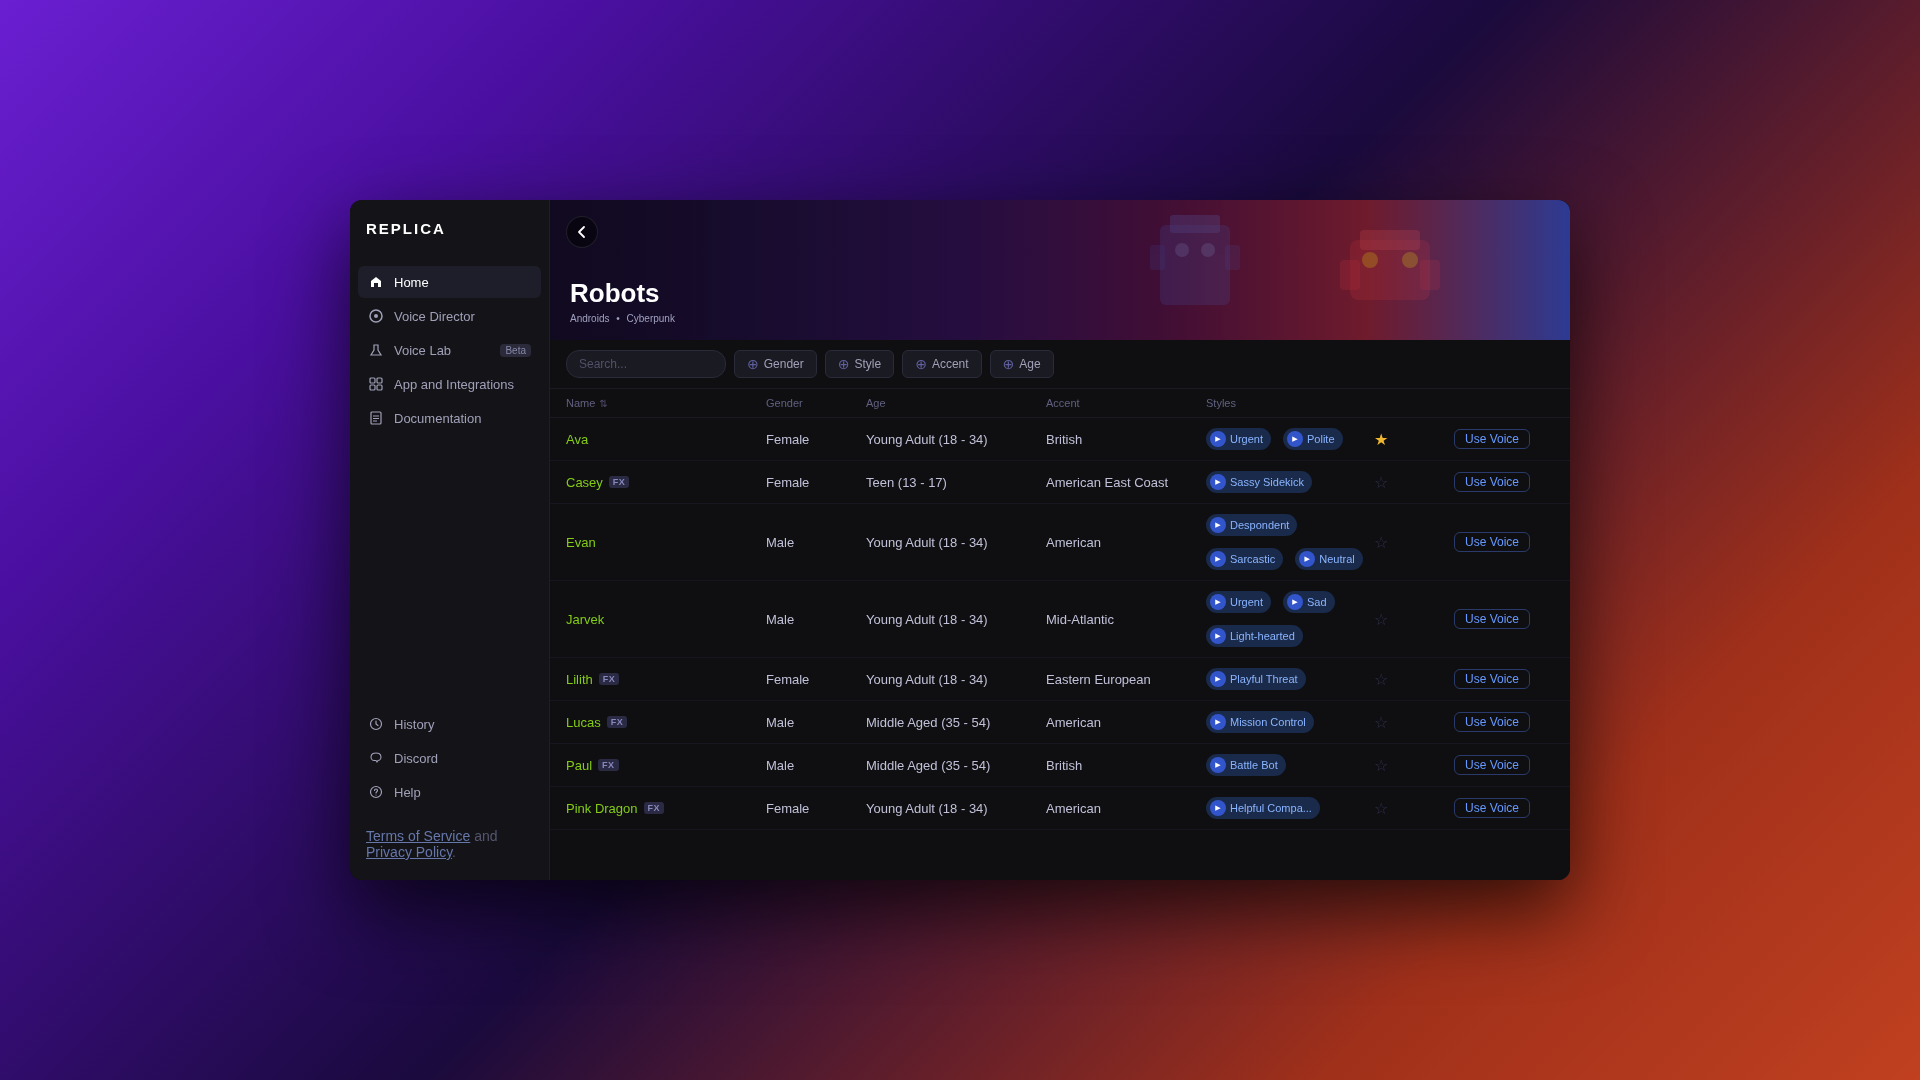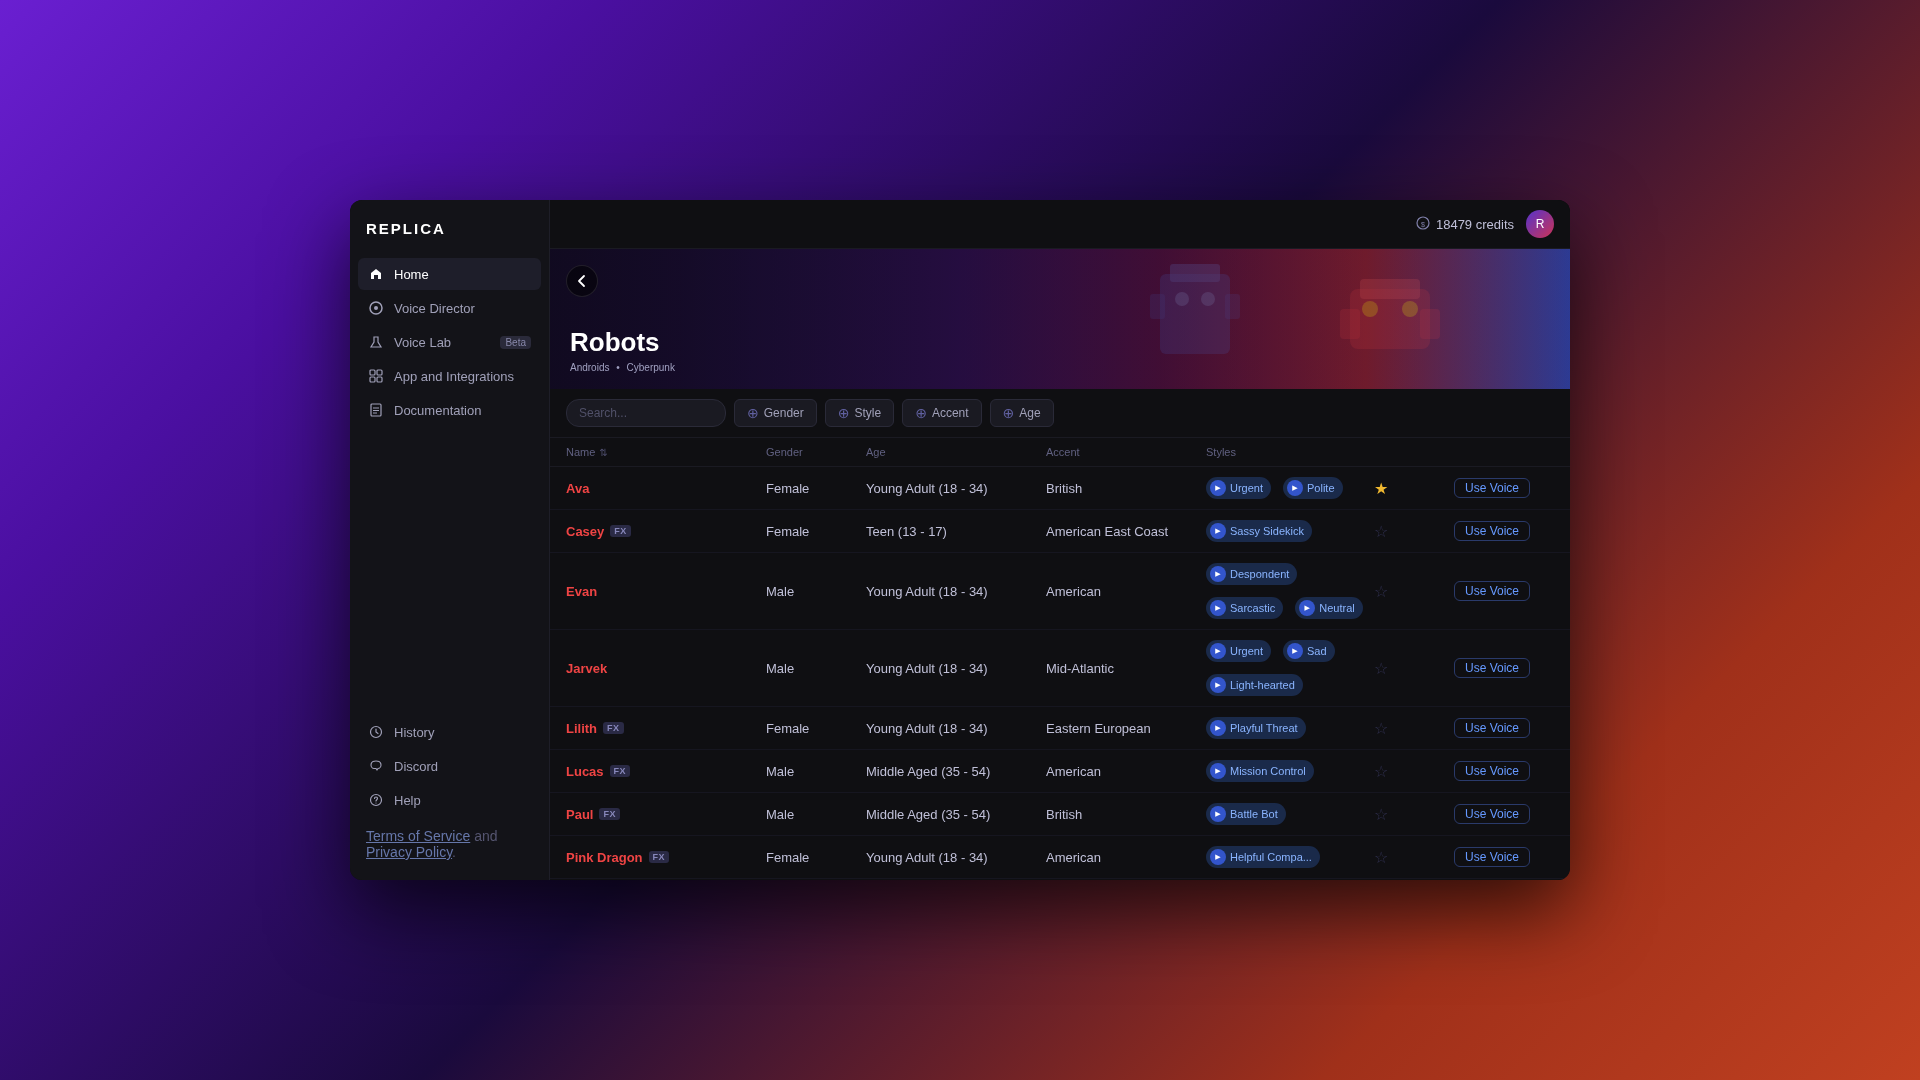--- a/index.html
+++ b/index.html
@@ -24,20 +24,21 @@
     }
     
     .sidebar {
       width: 200px;
       background: #131318;
       display: flex;
       flex-direction: column;
       padding: 16px 0;
       flex-shrink: 0;
       border-right: 1px solid #1e1e28;
+      gap: 8px;
     }
     .sidebar-logo {
       padding: 4px 16px 20px 16px;
     }
     .logo-text {
       font-size: 15px;
       font-weight: 700;
       color: #ffffff;
       letter-spacing: 2px;
       text-transform: uppercase;
@@ -237,21 +238,21 @@
       align-items: center;
       transition: background 0.1s;
     }
     .cell {
       font-size: 13px;
       color: #c0c0d8;
       display: flex;
       align-items: center;
       gap: 6px;
     }
-    .voice-name { font-weight: 700; color: #ef4444; }
+    .voice-name { font-weight: 400; color: #84cc16; }
     .fx-badge {
       font-size: 9px;
       background: #2a2a45;
       color: #8888bb;
       padding: 1px 4px;
       border-radius: 3px;
       font-weight: 600;
       letter-spacing: 0.5px;
     }
     .style-tag {
@@ -397,32 +398,20 @@
         <span>Help</span>
       </div>
     </div>
     <div class="sidebar-footer">
       <a>Terms of Service</a><span> and </span><a>Privacy Policy</a><span>.</span>
     </div>
   </div>
 
   <div class="main-content">
 
-    <div class="top-bar">
-      <div class="credits-display">
-        <span class="credits-icon">
-          <svg width="14" height="14" viewBox="0 0 14 14" fill="none">
-            <circle cx="7" cy="7" r="6" stroke="#8080aa" stroke-width="1.2"></circle>
-            <text x="7" y="10.5" text-anchor="middle" font-size="7" fill="#8080aa">$</text>
-          </svg>
-        </span>
-        <span>18479 credits</span>
-      </div>
-      <div class="avatar-btn">R</div>
-    </div>
 
     <div class="hero-banner">
       <div class="hero-overlay"></div>
 
       <svg style="position:absolute;right:80px;top:10px;opacity:0.4" width="200" height="130" viewBox="0 0 200 130">
         <rect x="60" y="30" width="80" height="60" rx="8" fill="#ff4444" opacity="0.3"></rect>
         <rect x="70" y="20" width="60" height="20" rx="4" fill="#ff6666" opacity="0.4"></rect>
         <rect x="50" y="50" width="20" height="30" rx="4" fill="#ff4444" opacity="0.3"></rect>
         <rect x="130" y="50" width="20" height="30" rx="4" fill="#ff4444" opacity="0.3"></rect>
         <circle cx="80" cy="50" r="8" fill="#ffff00" opacity="0.5"></circle>

